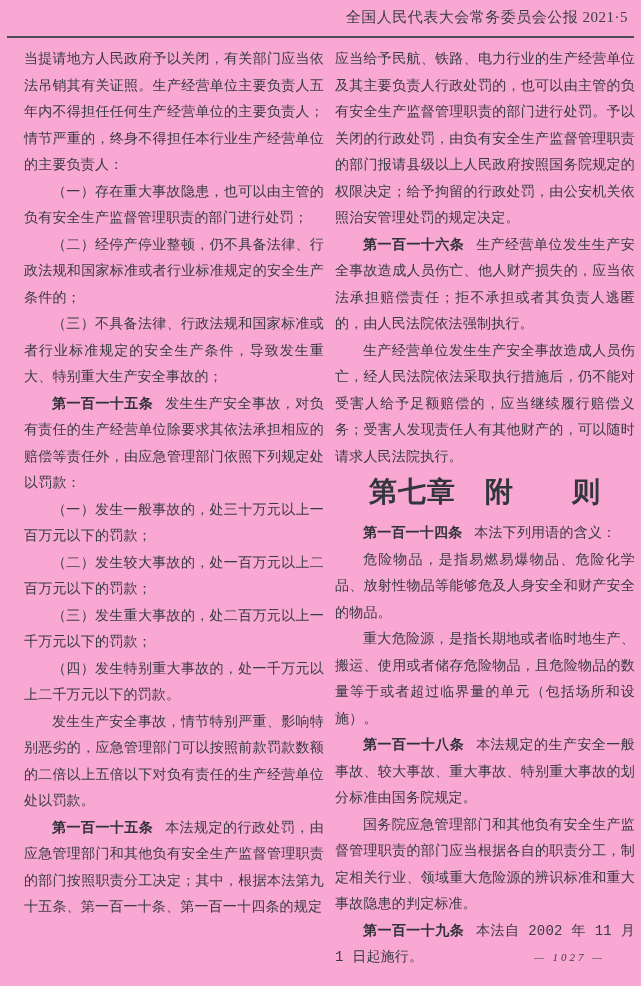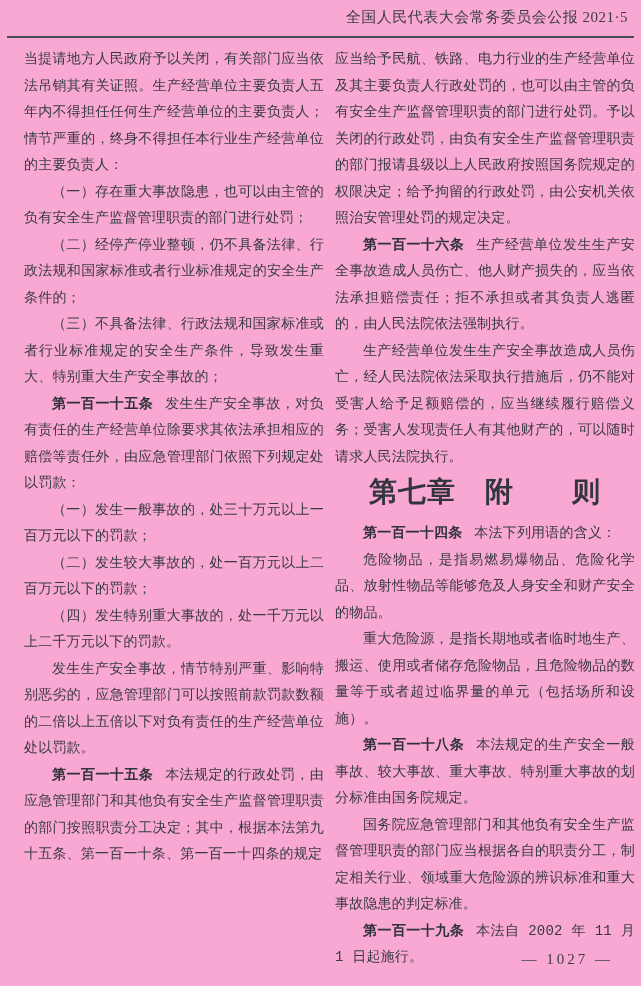--- a/index.html
+++ b/index.html
@@ -70,45 +70,47 @@
     color: #33353c;
   }
   .lead {
     font-weight: bold;
     margin-right: 0.85em;
     color: #303238;
   }
   .page-number {
     position: absolute;
     top: 951px;
-    right: 28px;
-    font-size: 15px;
+    right: 36px;
+    font-size: 11px;
     letter-spacing: 3px;
     color: #3b3d45;
     white-space: nowrap;
+    font-style: italic;
   }
 </style>
 </head>
 <body>
 
 <div class="page">
   <div class="header">
     <span class="header-title">全国人民代表大会常务委员会公报 2021·5</span>
   </div>
   <div class="header-rule"></div>
 
   <div class="columns">
     <div class="col" id="col-left">
         <p class="para cont"><span>当提请地方人民政府予以关闭，有关部门应当依法吊销其有关证照。生产经营单位主要负责人五年内不得担任任何生产经营单位的主要负责人；情节严重的，终身不得担任本行业生产经营单位的主要负责人：</span></p>
         <p class="para item"><span>（一）存在重大事故隐患，也可以由主管的负有安全生产监督管理职责的部门进行处罚；</span></p>
         <p class="para item"><span>（二）经停产停业整顿，仍不具备法律、行政法规和国家标准或者行业标准规定的安全生产条件的；</span></p>
         <p class="para item"><span>（三）不具备法律、行政法规和国家标准或者行业标准规定的安全生产条件，导致发生重大、特别重大生产安全事故的；</span></p>
         <p class="para article"><b class="lead">第一百一十五条</b><span>发生生产安全事故，对负有责任的生产经营单位除要求其依法承担相应的赔偿等责任外，由应急管理部门依照下列规定处以罚款：</span></p>
         <p class="para item"><span>（一）发生一般事故的，处三十万元以上一百万元以下的罚款；</span></p>
         <p class="para item"><span>（二）发生较大事故的，处一百万元以上二百万元以下的罚款；</span></p>
+        <p class="para item"><span>（三）发生重大事故的，处二百万元以上一千万元以下的罚款；</span></p>
         <p class="para item"><span>（四）发生特别重大事故的，处一千万元以上二千万元以下的罚款。</span></p>
         <p class="para plain"><span>发生生产安全事故，情节特别严重、影响特别恶劣的，应急管理部门可以按照前款罚款数额的二倍以上五倍以下对负有责任的生产经营单位处以罚款。</span></p>
         <p class="para article"><b class="lead">第一百一十五条</b><span>本法规定的行政处罚，由应急管理部门和其他负有安全生产监督管理职责的部门按照职责分工决定；其中，根据本法第九十五条、第一百一十条、第一百一十四条的规定</span></p>
       </div>
     <div class="col" id="col-right">
         <p class="para cont"><span>应当给予民航、铁路、电力行业的生产经营单位及其主要负责人行政处罚的，也可以由主管的负有安全生产监督管理职责的部门进行处罚。予以关闭的行政处罚，由负有安全生产监督管理职责的部门报请县级以上人民政府按照国务院规定的权限决定；给予拘留的行政处罚，由公安机关依照治安管理处罚的规定决定。</span></p>
         <p class="para article"><b class="lead">第一百一十六条</b><span>生产经营单位发生生产安全事故造成人员伤亡、他人财产损失的，应当依法承担赔偿责任；拒不承担或者其负责人逃匿的，由人民法院依法强制执行。</span></p>
         <p class="para plain"><span>生产经营单位发生生产安全事故造成人员伤亡，经人民法院依法采取执行措施后，仍不能对受害人给予足额赔偿的，应当继续履行赔偿义务；受害人发现责任人有其他财产的，可以随时请求人民法院执行。</span></p>
         <p class="para chapter"><span>第七章　附　　则</span></p>
         <p class="para article"><b class="lead">第一百一十四条</b><span>本法下列用语的含义：</span></p>

